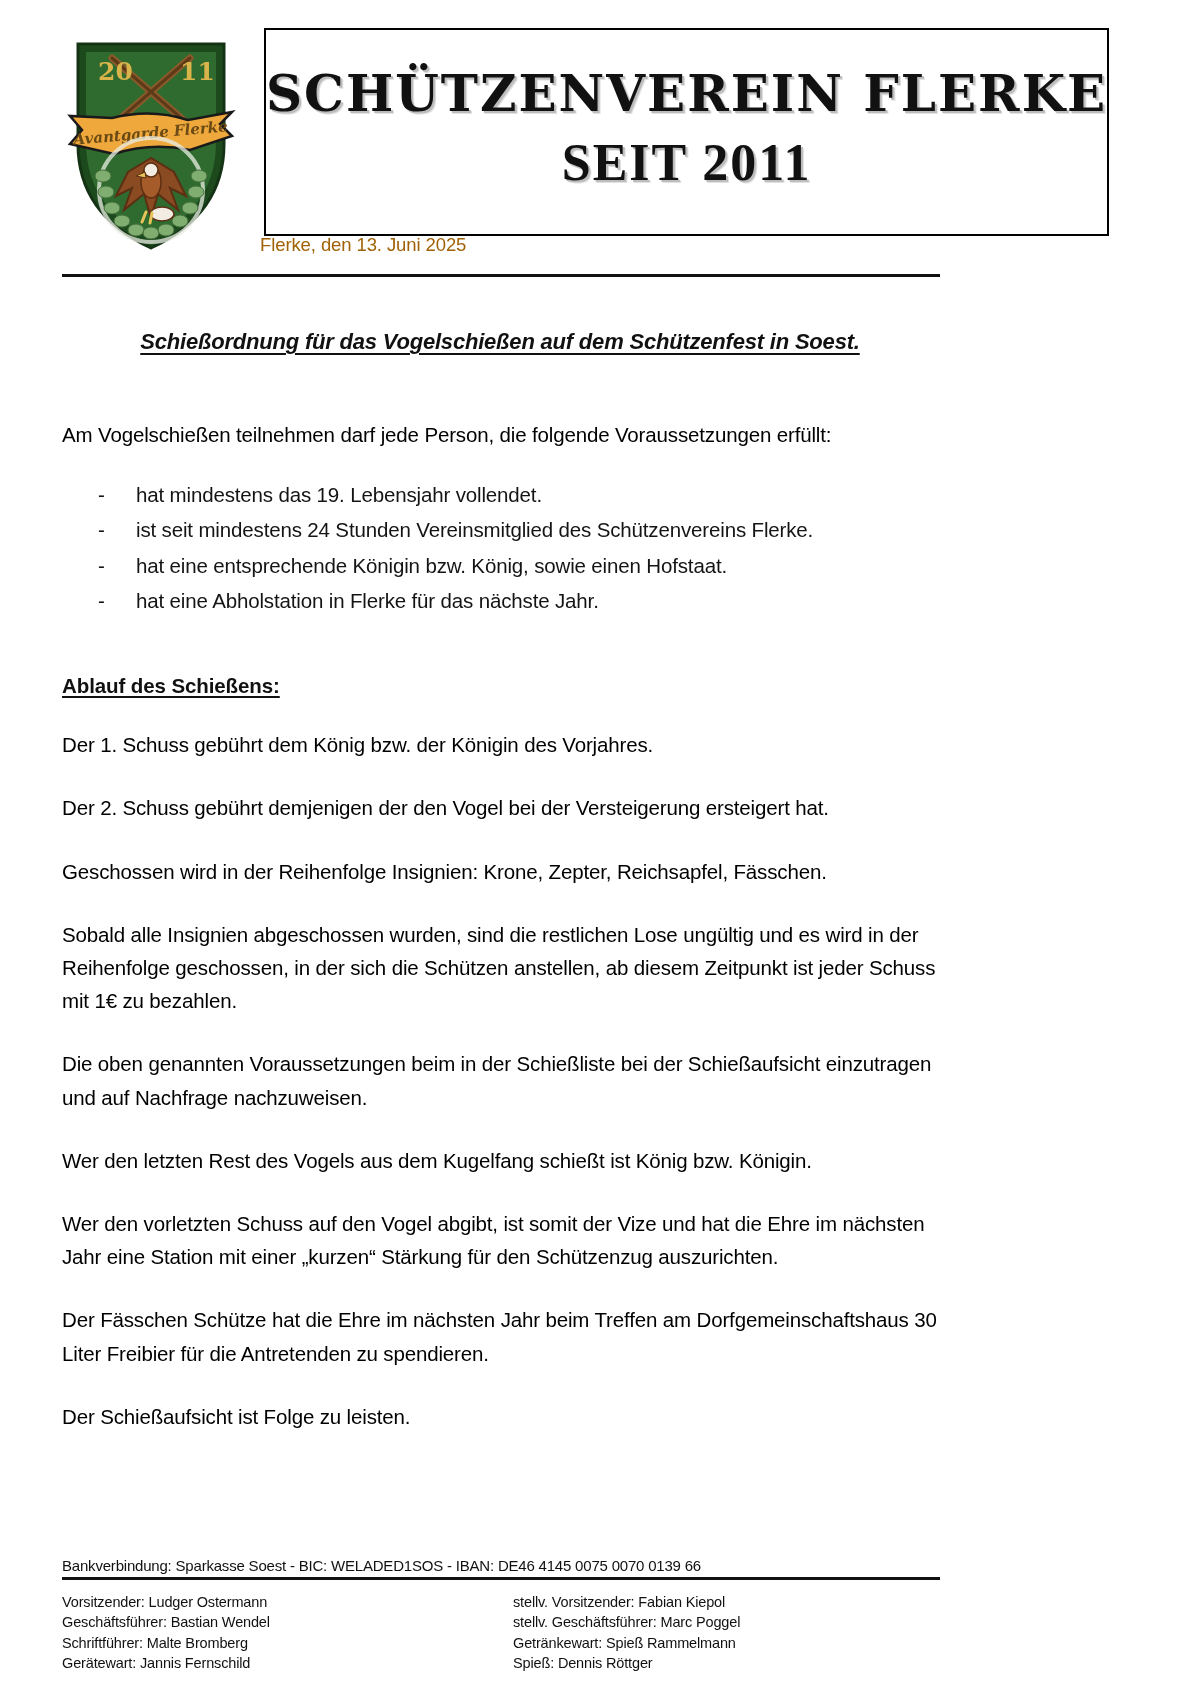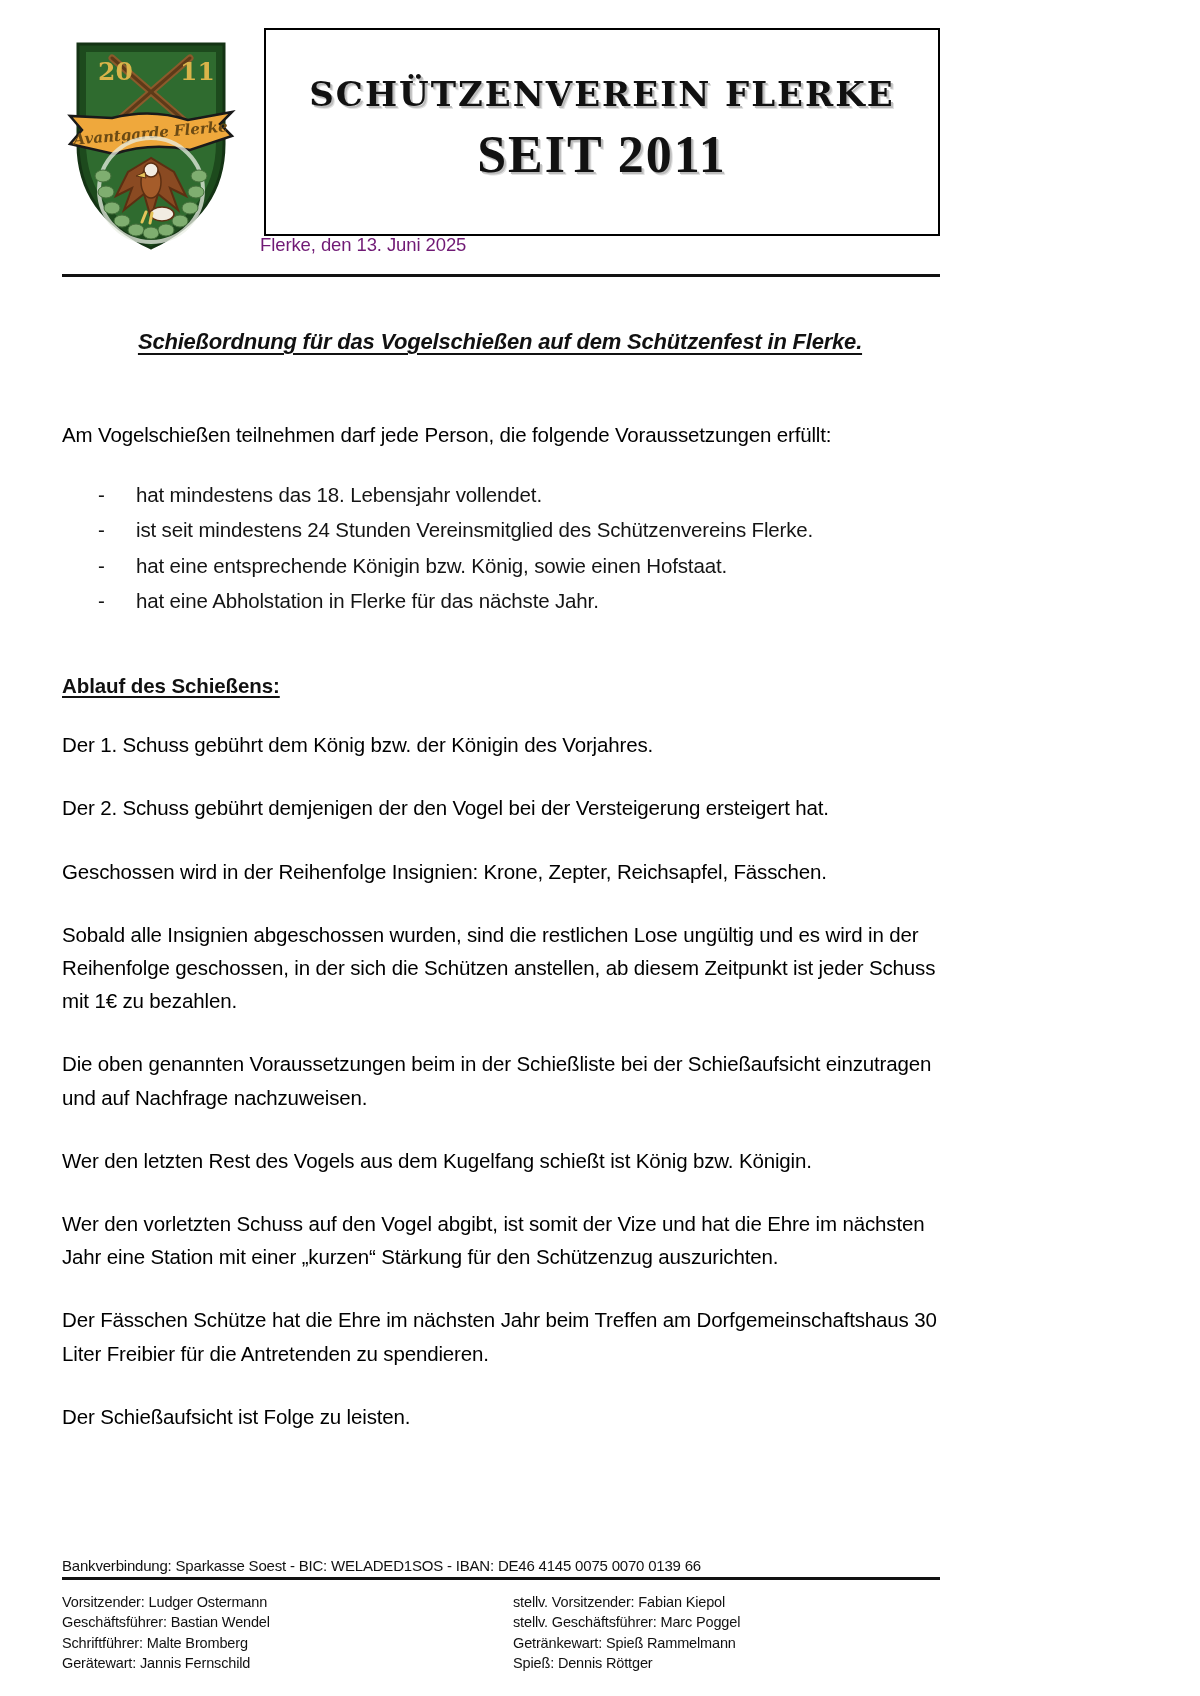--- a/index.html
+++ b/index.html
@@ -57,34 +57,34 @@
   }
   .title-line1, .title-line2 {
     font-family: "DejaVu Serif", serif;
     font-weight: 700;
     color: #111;
     letter-spacing: 2px;
     white-space: nowrap;
     text-shadow: 2px 2px 0 #bdbdbd, 3px 3px 0 #e2e2e2;
     line-height: 1;
   }
-  .title-line1 { font-size: 34px; margin-bottom: 18px; }
+  .title-line1 { font-size: 50px; margin-bottom: 18px; }
   .title-line2 { font-size: 52px; font-family: Liberation Serif, serif; }
 
   
   .dateline-row {
     padding-left: 260px;
     margin-top: -16px;
     height: 34px;
   }
   .dateline {
     font-family: "Liberation Sans Narrow", "Liberation Sans", sans-serif;
     font-stretch: condensed;
     font-size: 18.5px;
-    color: #701a75;
+    color: #a16207;
     letter-spacing: -0.1px;
   }
 
   .rule-top {
     margin: 6px 60px 0 62px;
     border-top: 3px solid #111;
   }
 
   
   .content {
@@ -255,28 +255,28 @@
   </div>
 
   <div class="dateline-row">
     <span class="dateline">Flerke, den 13. Juni 2025</span>
   </div>
 
   <div class="rule-top"></div>
 
   <div class="content">
 
-    <div class="doc-heading">Schießordnung für das Vogelschießen auf dem Schützenfest in Flerke.</div>
+    <div class="doc-heading">Schießordnung für das Vogelschießen auf dem Schützenfest in Soest.</div>
 
     <p class="para intro">Am Vogelschießen teilnehmen darf jede Person, die folgende Voraussetzungen erfüllt:</p>
 
     <ul class="bullets">
       <li>
         <span class="dash">-</span>
-        <span class="btext">hat mindestens das 18. Lebensjahr vollendet.</span>
+        <span class="btext">hat mindestens das 19. Lebensjahr vollendet.</span>
       </li>
       <li>
         <span class="dash">-</span>
         <span class="btext">ist seit mindestens 24 Stunden Vereinsmitglied des Schützenvereins Flerke.</span>
       </li>
       <li>
         <span class="dash">-</span>
         <span class="btext">hat eine entsprechende Königin bzw. König, sowie einen Hofstaat.</span>
       </li>
       <li>

